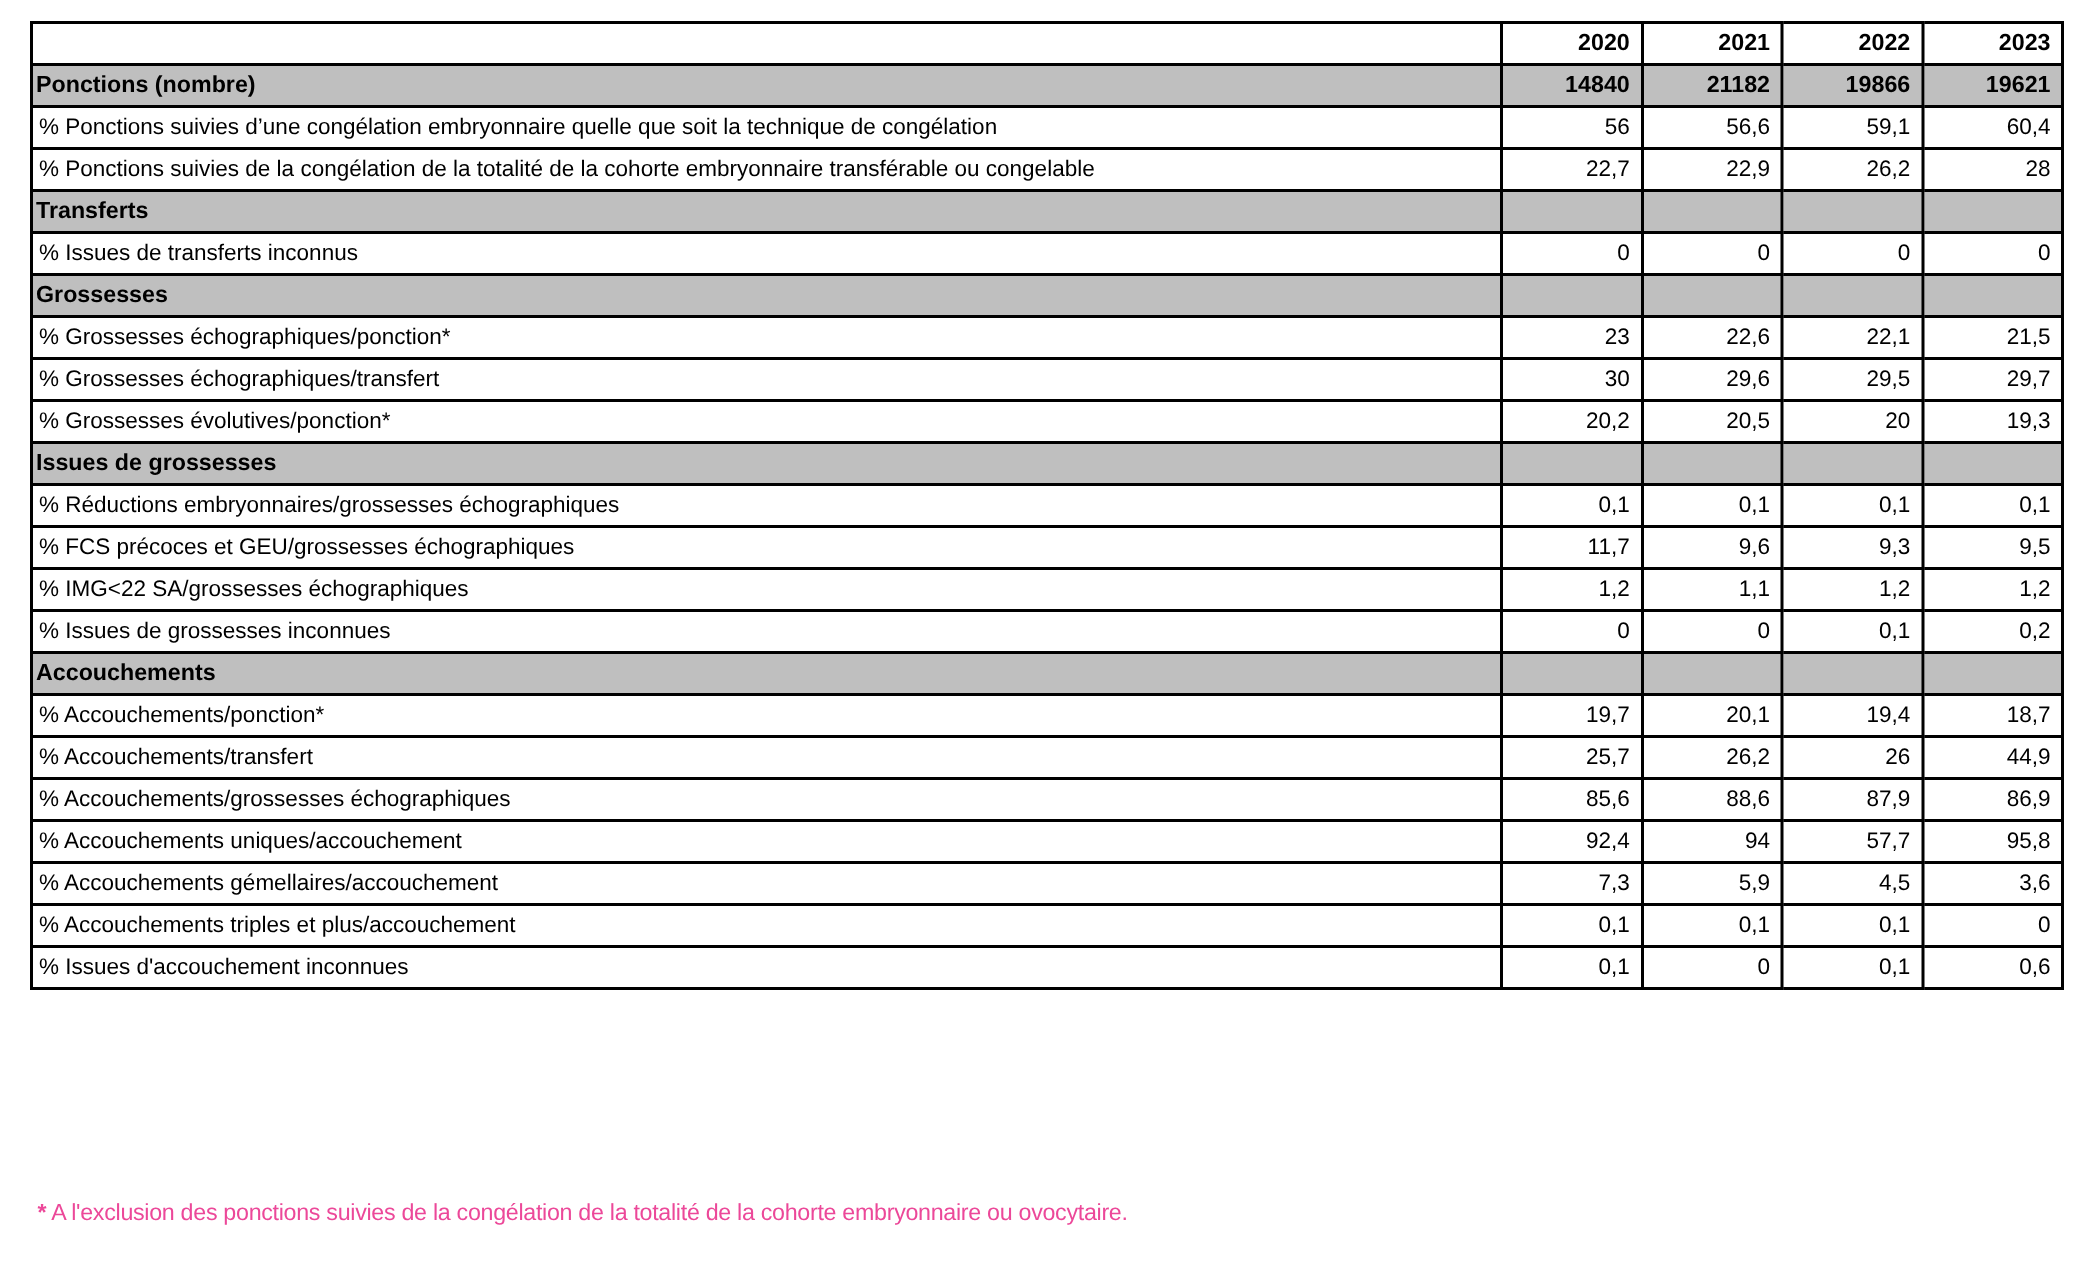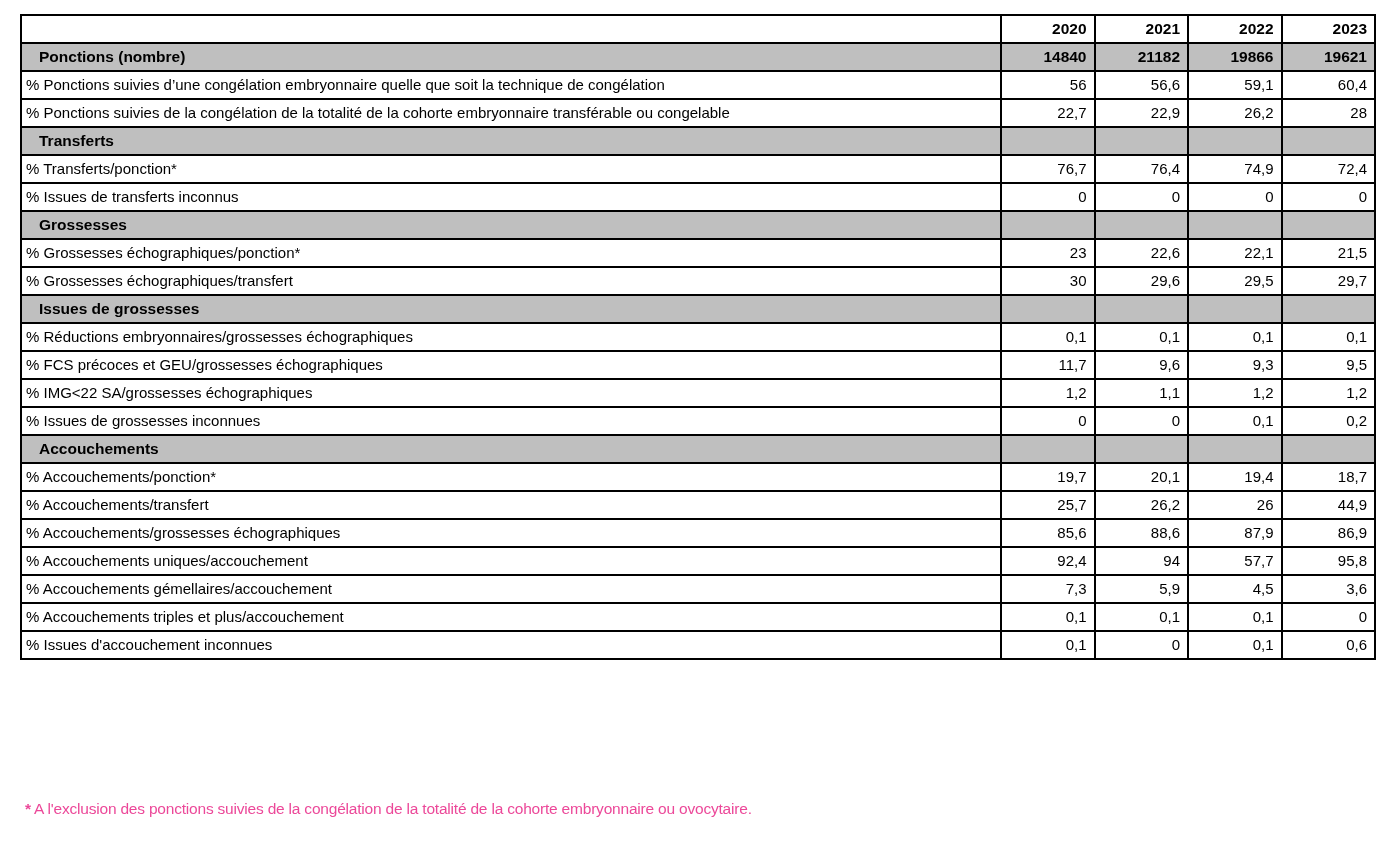--- a/index.html
+++ b/index.html
@@ -48,21 +48,21 @@
     font-weight: bold;
     font-size: 15.5px;
     margin-left: 32px;
   }
   
   tr.section td {
     background: #BFBFBF;
     font-weight: bold;
     font-size: 15.5px;
   }
-  tr.section td.label { padding-left: 17px; }
+  tr.section td.label { padding-left: 2px; }
   
   .footnote {
     position: absolute;
     left: 25px;
     top: 800px;
     font-size: 15.5px;
     letter-spacing: -0.2px;
     color: #ec4899;
   }
   .footnote .star { font-weight: bold; }
@@ -110,27 +110,20 @@
         <td class="num">28</td>
       </tr>
       <tr class="section">
         <td class="label">Transferts</td>
         <td class="num"></td>
         <td class="num"></td>
         <td class="num"></td>
         <td class="num"></td>
       </tr>
       <tr class="data">
-        <td class="label">% Transferts/ponction*</td>
-        <td class="num">76,7</td>
-        <td class="num">76,4</td>
-        <td class="num">74,9</td>
-        <td class="num">72,4</td>
-      </tr>
-      <tr class="data">
         <td class="label">% Issues de transferts inconnus</td>
         <td class="num">0</td>
         <td class="num">0</td>
         <td class="num">0</td>
         <td class="num">0</td>
       </tr>
       <tr class="section">
         <td class="label">Grossesses</td>
         <td class="num"></td>
         <td class="num"></td>
@@ -144,20 +137,27 @@
         <td class="num">22,1</td>
         <td class="num">21,5</td>
       </tr>
       <tr class="data">
         <td class="label">% Grossesses échographiques/transfert</td>
         <td class="num">30</td>
         <td class="num">29,6</td>
         <td class="num">29,5</td>
         <td class="num">29,7</td>
       </tr>
+      <tr class="data">
+        <td class="label">% Grossesses évolutives/ponction*</td>
+        <td class="num">20,2</td>
+        <td class="num">20,5</td>
+        <td class="num">20</td>
+        <td class="num">19,3</td>
+      </tr>
       <tr class="section">
         <td class="label">Issues de grossesses</td>
         <td class="num"></td>
         <td class="num"></td>
         <td class="num"></td>
         <td class="num"></td>
       </tr>
       <tr class="data">
         <td class="label">% Réductions embryonnaires/grossesses échographiques</td>
         <td class="num">0,1</td>

